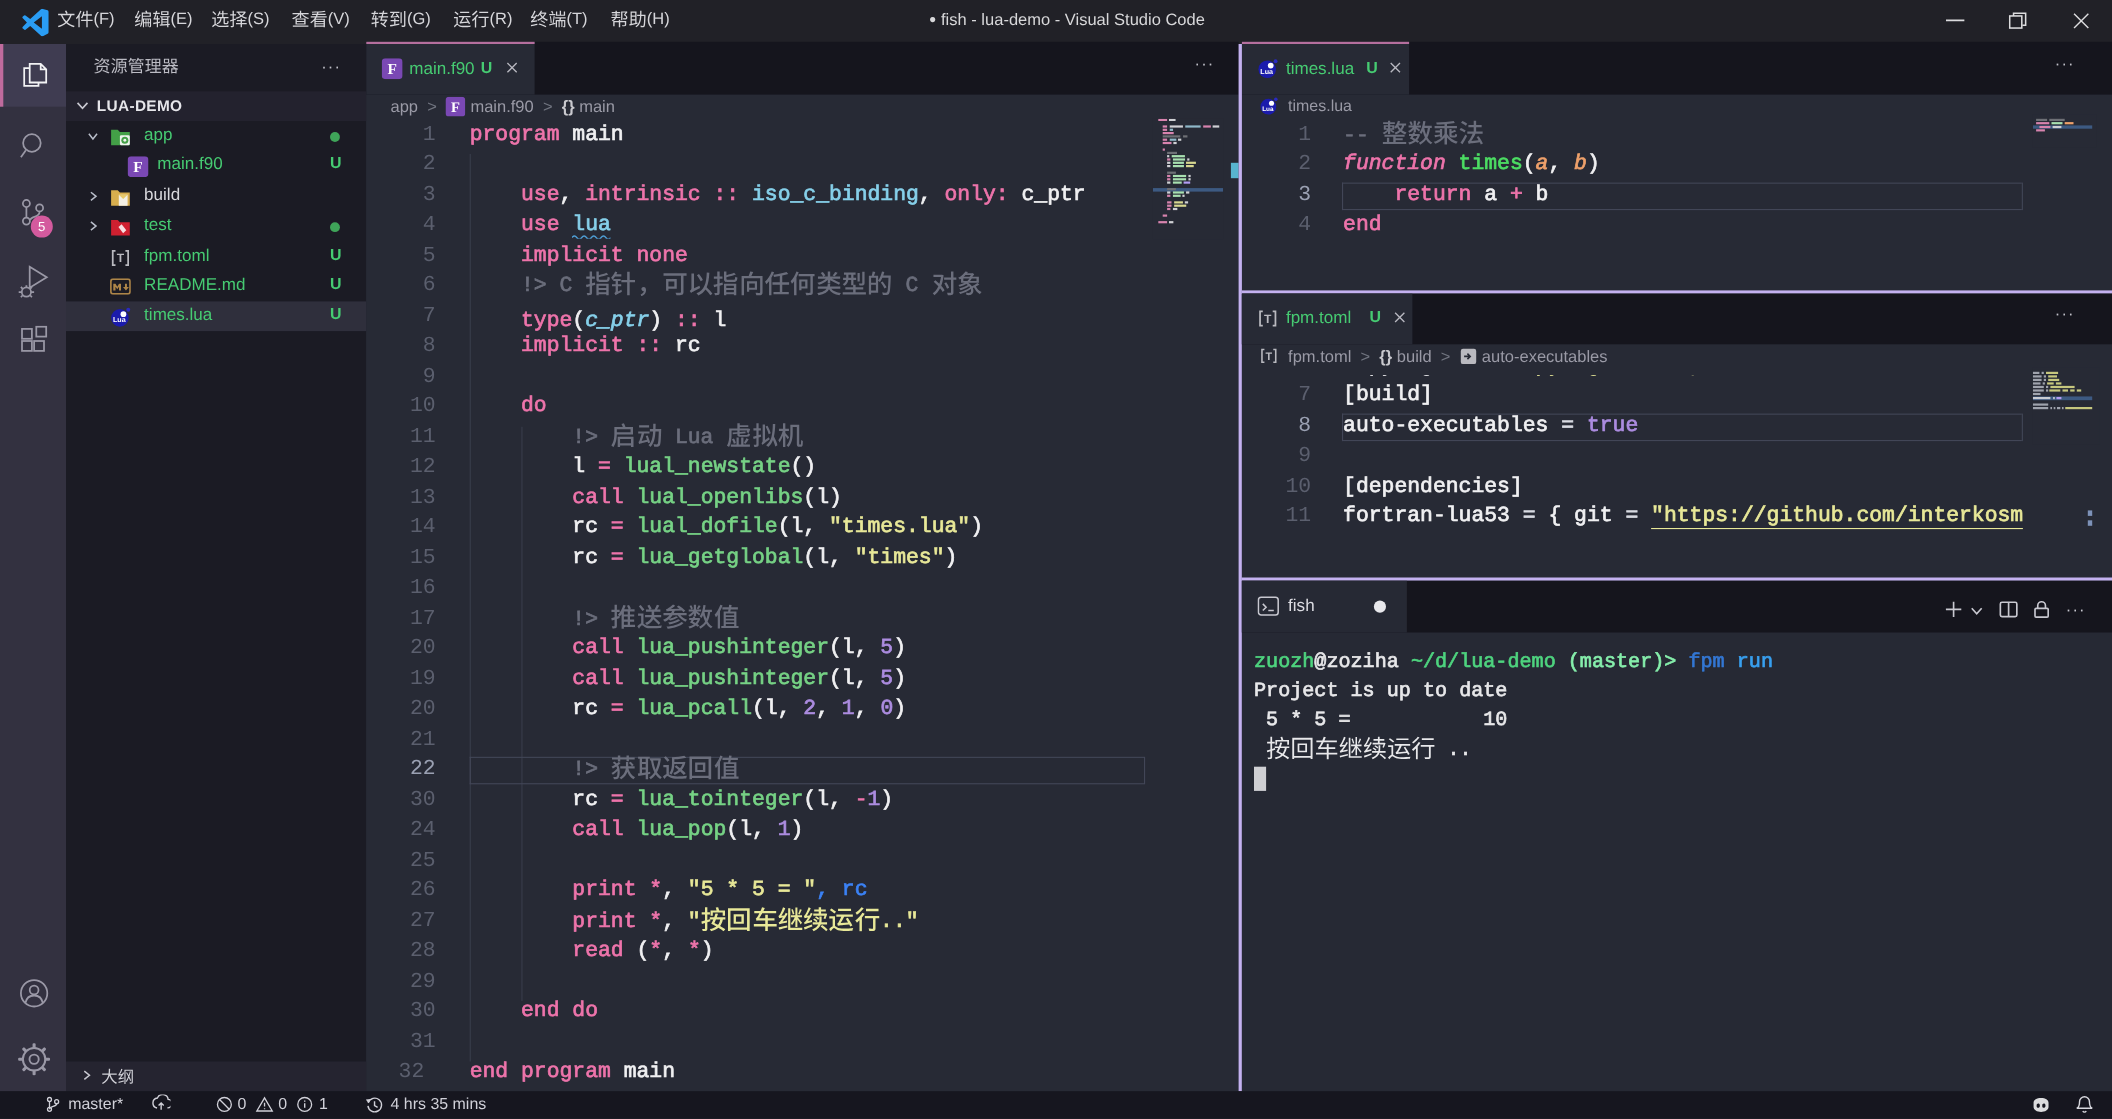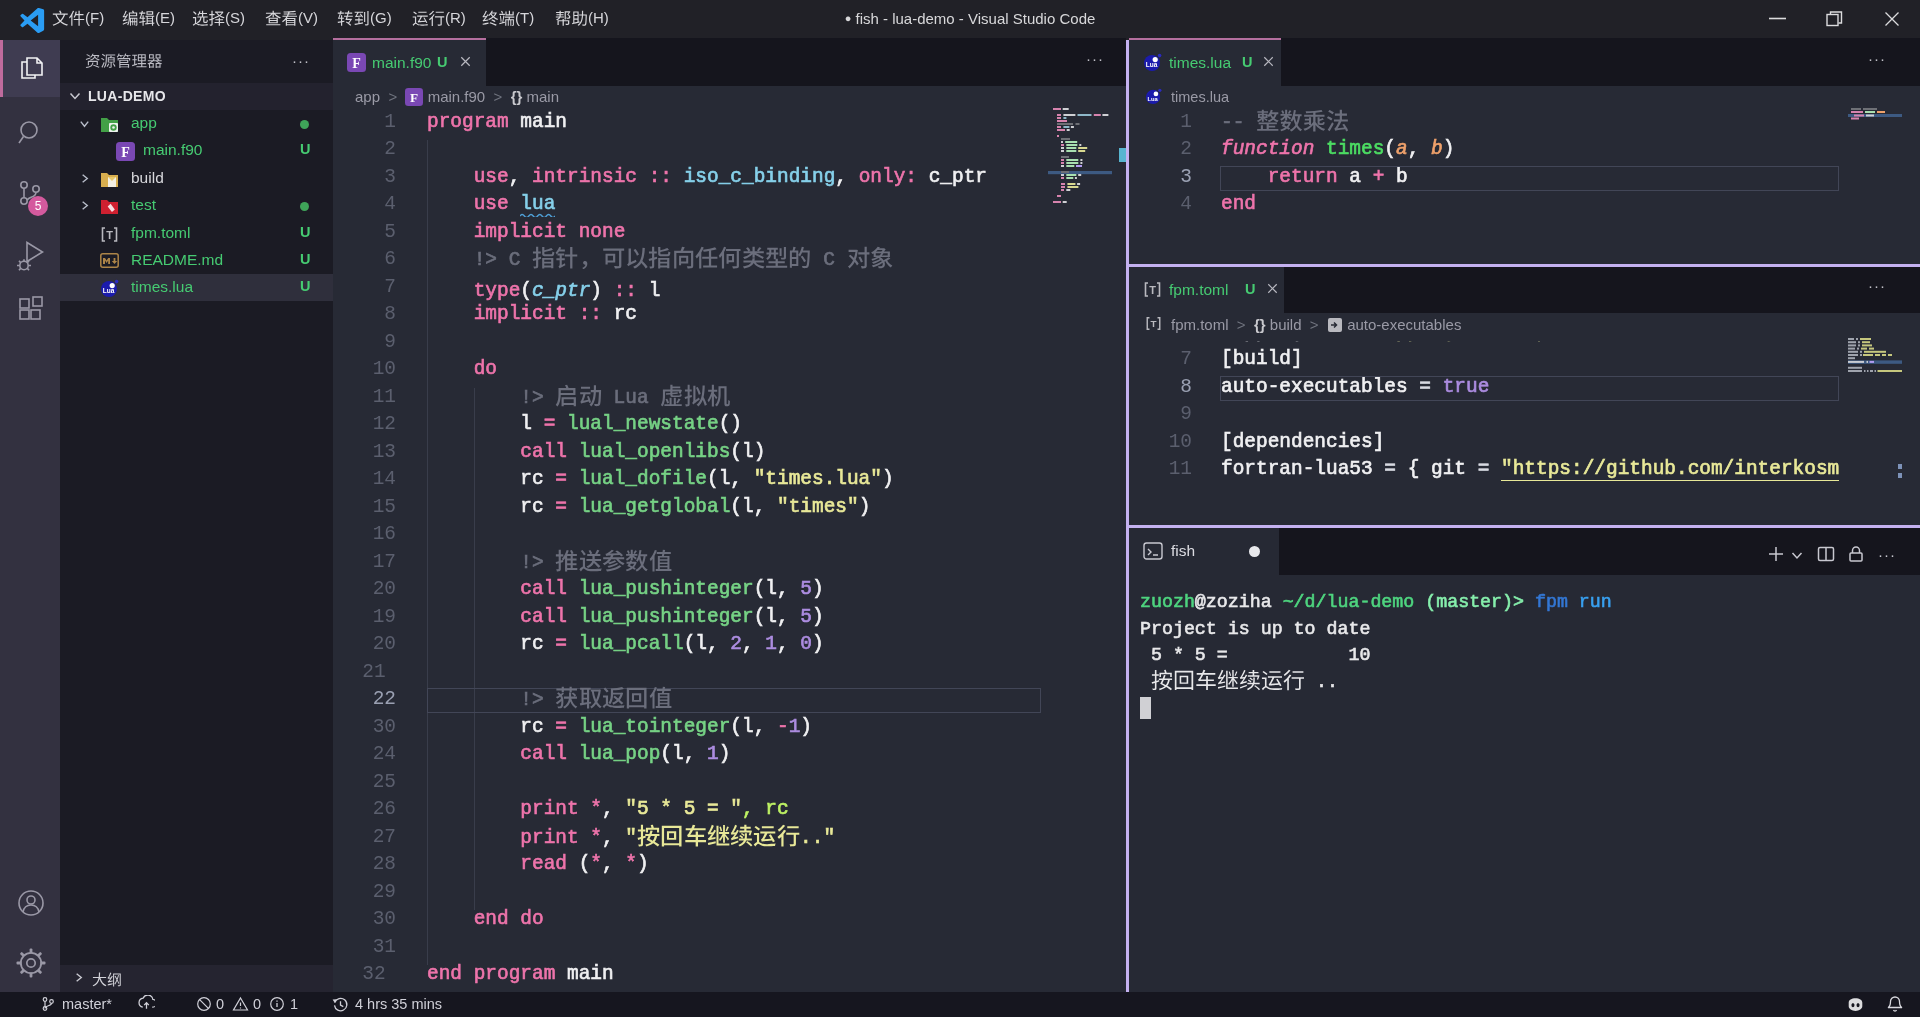--- a/index.html
+++ b/index.html
@@ -320,40 +320,40 @@
       <path transform="scale(1)" d="M435 52.0C418 90.0 387 147.0 363 183.0L424 211.0C451 179.0 483 130.0 514 85.0ZM79 85.0C105 126.0 130 181.0 138 216.0L210 184.0C201 149.0 174 96.0 147 57.0ZM394 630.0C373 674.0 345 713.0 312 746.0C279 729.0 245 713.0 212 698.0L250 630.0ZM97 729.0C144 748.0 197 773.0 246 799.0C185 840.0 113 869.0 35 886.0C51 904.0 69 937.0 78 958.0C169 933.0 253 896.0 323 841.0C355 860.0 383 878.0 405 895.0L462 833.0C440 818.0 413 802.0 384 785.0C436 727.0 476 656.0 501 568.0L450 549.0L435 552.0H288L307 506.0L224 490.0C216 510.0 208 531.0 198 552.0H66V630.0H158C138 667.0 116 701.0 97 729.0ZM246 35.0V218.0H47V294.0H217C168 352.0 97 406.0 32 433.0C50 451.0 71 483.0 82 504.0C138 473.0 198 425.0 246 372.0V478.0H334V353.0C378 386.0 429 427.0 453 450.0L504 383.0C483 369.0 410 323.0 360 294.0H532V218.0H334V35.0ZM621 42.0C598 219.0 553 388.0 474 493.0C494 506.0 530 537.0 544 552.0C566 519.0 587 482.0 605 441.0C626 529.0 652 610.0 686 683.0C631 773.0 555 842.0 450 891.0C467 909.0 492 948.0 501 968.0C600 916.0 675 851.0 732 769.0C780 847.0 840 910.0 914 955.0C928 932.0 955 898.0 976 881.0C896 838.0 833 769.0 783 683.0C834 582.0 866 460.0 887 313.0H953V226.0H675C688 171.0 699 113.0 708 54.0ZM799 313.0C785 416.0 765 505.0 735 583.0C702 501.0 677 410.0 660 313.0Z" fill="#6b6e7c"></path>
     </svg><svg style="vertical-align:-4.5px;width:23.3px;height:23.3px;" viewBox="0 0 1000 1000">
       <path transform="scale(1)" d="M593 37.0C591 66.0 587 99.0 582 133.0H332V215.0H569L553 298.0H380V859.0H288V940.0H962V859.0H878V298.0H639L659 215.0H936V133.0H676L693 41.0ZM465 859.0V788.0H791V859.0ZM465 509.0H791V581.0H465ZM465 441.0V370.0H791V441.0ZM465 647.0H791V720.0H465ZM252 38.0C201 186.0 116 332.0 27 427.0C43 450.0 69 500.0 78 523.0C103 496.0 127 465.0 150 432.0V964.0H238V289.0C277 218.0 311 141.0 339 65.0Z" fill="#6b6e7c"></path>
     </svg></div>
 <div class="abs mono nostroke" style="left:352px;top:576.1px;width:44px;text-align:right;color:#5b5f6e">20</div>
 <div class="abs mono" style="left:427px;top:576.1px;height:27.5px"><span style="color:#ee74ab;">        call</span><span style="color:#f0f0f2;"> </span><span style="color:#76d285;">lua_pushinteger</span><span style="color:#f0f0f2;">(l, </span><span style="color:#ac8ce0;">5</span><span style="color:#f0f0f2;">)</span></div>
 <div class="abs mono nostroke" style="left:352px;top:603.6px;width:44px;text-align:right;color:#5b5f6e">19</div>
 <div class="abs mono" style="left:427px;top:603.6px;height:27.5px"><span style="color:#ee74ab;">        call</span><span style="color:#f0f0f2;"> </span><span style="color:#76d285;">lua_pushinteger</span><span style="color:#f0f0f2;">(l, </span><span style="color:#ac8ce0;">5</span><span style="color:#f0f0f2;">)</span></div>
 <div class="abs mono nostroke" style="left:352px;top:631.1px;width:44px;text-align:right;color:#5b5f6e">20</div>
 <div class="abs mono" style="left:427px;top:631.1px;height:27.5px"><span style="color:#f0f0f2;">        rc </span><span style="color:#ee74ab;">=</span><span style="color:#f0f0f2;"> </span><span style="color:#76d285;">lua_pcall</span><span style="color:#f0f0f2;">(l, </span><span style="color:#ac8ce0;">2</span><span style="color:#f0f0f2;">, </span><span style="color:#ac8ce0;">1</span><span style="color:#f0f0f2;">, </span><span style="color:#ac8ce0;">0</span><span style="color:#f0f0f2;">)</span></div>
-<div class="abs mono nostroke" style="left:352px;top:658.6px;width:44px;text-align:center;color:#5b5f6e">21</div>
+<div class="abs mono nostroke" style="left:352px;top:658.6px;width:44px;text-align:right;color:#5b5f6e">21</div>
 <div class="abs mono nostroke" style="left:352px;top:686.1px;width:44px;text-align:right;color:#9aa0b2">22</div>
 <div class="abs mono" style="left:427px;top:686.1px;height:27.5px"><span style="color:#6b6e7c;">        !&gt; </span><svg style="vertical-align:-4.5px;width:23.3px;height:23.3px;" viewBox="0 0 1000 1000">
       <path transform="scale(1)" d="M713 327.0C760 363.0 814 416.0 839 453.0L906 403.0C881 365.0 825 315.0 777 282.0ZM603 284.0V434.0V456.0H381V544.0H595C577 663.0 520 797.0 349 905.0C373 921.0 403 947.0 419 966.0C555 880.0 624 774.0 659 669.0C708 801.0 784 903.0 897 962.0C910 937.0 937 902.0 958 885.0C825 827.0 742 701.0 700 544.0H942V456.0H691V435.0V284.0ZM625 36.0V111.0H381V36.0H287V111.0H59V196.0H287V272.0H381V196.0H625V264.0H719V196.0H944V111.0H719V36.0ZM315 285.0C297 306.0 274 327.0 248 348.0C222 321.0 189 294.0 149 269.0L87 319.0C126 344.0 157 370.0 182 397.0C136 428.0 86 455.0 36 476.0C54 492.0 79 520.0 92 539.0C138 518.0 184 492.0 228 463.0C242 488.0 251 513.0 258 539.0C209 607.0 114 680.0 34 714.0C54 731.0 78 762.0 90 783.0C150 750.0 218 695.0 272 640.0V667.0C272 764.0 264 831.0 241 859.0C233 869.0 225 874.0 210 875.0C189 878.0 151 878.0 104 875.0C121 899.0 131 931.0 132 958.0C176 960.0 214 959.0 249 952.0C272 949.0 291 938.0 304 922.0C347 874.0 360 785.0 360 672.0C360 582.0 350 494.0 300 413.0C334 386.0 366 357.0 392 327.0Z" fill="#6b6e7c"></path>
     </svg><svg style="vertical-align:-4.5px;width:23.3px;height:23.3px;" viewBox="0 0 1000 1000">
       <path transform="scale(1)" d="M838 234.0C816 368.0 780 487.0 732 588.0C687 484.0 656 364.0 635 234.0ZM508 145.0V234.0H550C579 406.0 619 558.0 680 684.0C623 775.0 555 847.0 478 894.0C499 910.0 525 942.0 539 965.0C611 916.0 675 853.0 730 774.0C778 848.0 836 910.0 907 957.0C922 933.0 951 900.0 972 883.0C895 837.0 833 771.0 784 689.0C859 551.0 912 375.0 937 157.0L878 142.0L862 145.0ZM36 742.0 56 833.0 343 783.0V962.0H436V766.0L523 750.0L518 671.0L436 684.0V165.0H503V80.0H47V165.0H109V732.0ZM199 165.0H343V288.0H199ZM199 370.0H343V499.0H199ZM199 580.0H343V698.0L199 719.0Z" fill="#6b6e7c"></path>
     </svg><svg style="vertical-align:-4.5px;width:23.3px;height:23.3px;" viewBox="0 0 1000 1000">
       <path transform="scale(1)" d="M65 115.0C111 167.0 174 238.0 204 280.0L284 223.0C252 182.0 187 114.0 140 66.0ZM260 403.0H44V492.0H165V761.0C124 777.0 75 814.0 26 864.0L91 955.0C130 898.0 173 838.0 204 838.0C227 838.0 262 868.0 309 892.0C383 930.0 471 941.0 594 941.0C696 941.0 867 935.0 938 930.0C941 903.0 956 856.0 967 830.0C866 843.0 710 851.0 598 851.0C486 851.0 394 845.0 326 810.0C298 796.0 278 782.0 260 771.0ZM485 473.0C531 512.0 584 556.0 635 601.0C575 656.0 506 697.0 432 722.0C450 741.0 474 777.0 485 800.0C566 767.0 640 722.0 704 662.0C760 713.0 810 761.0 844 798.0L916 732.0C879 694.0 825 646.0 766 596.0C829 517.0 878 420.0 907 302.0L848 282.0L831 285.0H475V186.0C637 178.0 814 159.0 942 124.0L863 48.0C751 79.0 553 98.0 381 106.0V326.0C381 449.0 371 614.0 276 730.0C298 741.0 340 768.0 356 784.0C448 670.0 471 502.0 474 370.0H792C769 432.0 736 489.0 696 537.0L551 419.0Z" fill="#6b6e7c"></path>
     </svg><svg style="vertical-align:-4.5px;width:23.3px;height:23.3px;" viewBox="0 0 1000 1000">
       <path transform="scale(1)" d="M388 393.0H602V598.0H388ZM298 309.0V681.0H696V309.0ZM77 73.0V963.0H175V910.0H821V963.0H924V73.0ZM175 821.0V170.0H821V821.0Z" fill="#6b6e7c"></path>
     </svg><svg style="vertical-align:-4.5px;width:23.3px;height:23.3px;" viewBox="0 0 1000 1000">
       <path transform="scale(1)" d="M593 37.0C591 66.0 587 99.0 582 133.0H332V215.0H569L553 298.0H380V859.0H288V940.0H962V859.0H878V298.0H639L659 215.0H936V133.0H676L693 41.0ZM465 859.0V788.0H791V859.0ZM465 509.0H791V581.0H465ZM465 441.0V370.0H791V441.0ZM465 647.0H791V720.0H465ZM252 38.0C201 186.0 116 332.0 27 427.0C43 450.0 69 500.0 78 523.0C103 496.0 127 465.0 150 432.0V964.0H238V289.0C277 218.0 311 141.0 339 65.0Z" fill="#6b6e7c"></path>
     </svg></div>
 <div class="abs mono nostroke" style="left:352px;top:713.6px;width:44px;text-align:right;color:#5b5f6e">30</div>
 <div class="abs mono" style="left:427px;top:713.6px;height:27.5px"><span style="color:#f0f0f2;">        rc </span><span style="color:#ee74ab;">=</span><span style="color:#f0f0f2;"> </span><span style="color:#76d285;">lua_tointeger</span><span style="color:#f0f0f2;">(l, </span><span style="color:#ee74ab;">-</span><span style="color:#ac8ce0;">1</span><span style="color:#f0f0f2;">)</span></div>
 <div class="abs mono nostroke" style="left:352px;top:741.1px;width:44px;text-align:right;color:#5b5f6e">24</div>
 <div class="abs mono" style="left:427px;top:741.1px;height:27.5px"><span style="color:#ee74ab;">        call</span><span style="color:#f0f0f2;"> </span><span style="color:#76d285;">lua_pop</span><span style="color:#f0f0f2;">(l, </span><span style="color:#ac8ce0;">1</span><span style="color:#f0f0f2;">)</span></div>
 <div class="abs mono nostroke" style="left:352px;top:768.6px;width:44px;text-align:right;color:#5b5f6e">25</div>
 <div class="abs mono nostroke" style="left:352px;top:796.1px;width:44px;text-align:right;color:#5b5f6e">26</div>
-<div class="abs mono" style="left:427px;top:796.1px;height:27.5px"><span style="color:#ee74ab;">        print</span><span style="color:#f0f0f2;"> </span><span style="color:#ee74ab;">*</span><span style="color:#f0f0f2;">, </span><span style="color:#e8e898;">"5 * 5 = "</span><span style="color:#bef264;margin-top:18px;">, rc</span></div>
+<div class="abs mono" style="left:427px;top:796.1px;height:27.5px"><span style="color:#ee74ab;">        print</span><span style="color:#f0f0f2;"> </span><span style="color:#ee74ab;">*</span><span style="color:#f0f0f2;">, </span><span style="color:#e8e898;">"5 * 5 = "</span><span style="color:#3b82f6;margin-top:18px;">, rc</span></div>
 <div class="abs mono nostroke" style="left:352px;top:823.6px;width:44px;text-align:right;color:#5b5f6e">27</div>
 <div class="abs mono" style="left:427px;top:823.6px;height:27.5px"><span style="color:#ee74ab;">        print</span><span style="color:#f0f0f2;"> </span><span style="color:#ee74ab;">*</span><span style="color:#f0f0f2;">, </span><span style="color:#e8e898;">"</span><svg style="vertical-align:-4.5px;width:23.3px;height:23.3px;" viewBox="0 0 1000 1000">
       <path transform="scale(1)" d="M762 512.0C747 596.0 719 664.0 676 718.0C629 692.0 581 667.0 536 644.0C556 604.0 576 559.0 595 512.0ZM167 36.0V232.0H39V320.0H167V553.0C114 568.0 66 581.0 26 591.0L47 683.0L167 647.0V860.0C167 875.0 162 879.0 149 879.0C136 880.0 94 880.0 52 878.0C63 903.0 76 941.0 79 964.0C147 964.0 190 962.0 220 947.0C249 933.0 259 909.0 259 861.0V619.0L378 582.0L368 512.0H493C466 573.0 438 631.0 412 676.0C474 707.0 542 744.0 609 782.0C545 830.0 461 863.0 354 884.0C371 904.0 393 945.0 400 966.0C524 936.0 620 893.0 693 831.0C773 880.0 845 927.0 892 966.0L960 893.0C910 855.0 837 809.0 758 763.0C809 698.0 843 616.0 865 512.0H963V427.0H629C646 381.0 662 335.0 674 291.0L577 278.0C564 325.0 547 376.0 528 427.0H353V500.0L259 527.0V320.0H361V232.0H259V36.0ZM384 159.0V361.0H472V242.0H858V361.0H949V159.0H721C711 119.0 696 70.0 682 30.0L587 46.0C598 80.0 610 122.0 619 159.0Z" fill="#e8e898"></path>
     </svg><svg style="vertical-align:-4.5px;width:23.3px;height:23.3px;" viewBox="0 0 1000 1000">
       <path transform="scale(1)" d="M388 393.0H602V598.0H388ZM298 309.0V681.0H696V309.0ZM77 73.0V963.0H175V910.0H821V963.0H924V73.0ZM175 821.0V170.0H821V821.0Z" fill="#e8e898"></path>
     </svg><svg style="vertical-align:-4.5px;width:23.3px;height:23.3px;" viewBox="0 0 1000 1000">
       <path transform="scale(1)" d="M167 570.0C176 561.0 220 555.0 278 555.0H501V689.0H56V782.0H501V964.0H602V782.0H947V689.0H602V555.0H862V465.0H602V322.0H501V465.0H267C306 408.0 346 342.0 384 271.0H928V179.0H431C450 139.0 468 99.0 484 58.0L375 29.0C359 79.0 338 131.0 317 179.0H73V271.0H273C244 329.0 218 375.0 204 394.0C176 438.0 156 466.0 131 473.0C144 500.0 161 550.0 167 570.0Z" fill="#e8e898"></path>
     </svg><svg style="vertical-align:-4.5px;width:23.3px;height:23.3px;" viewBox="0 0 1000 1000">
       <path transform="scale(1)" d="M37 815.0 54 903.0C145 880.0 265 850.0 379 821.0L371 743.0C247 771.0 121 799.0 37 815.0ZM863 107.0C849 163.0 820 243.0 797 294.0L853 313.0C879 265.0 911 191.0 939 127.0ZM530 125.0C552 184.0 576 261.0 586 312.0L651 293.0C641 243.0 615 167.0 592 109.0ZM407 74.0V918.0H960V834.0H493V74.0ZM59 461.0C74 453.0 98 448.0 203 434.0C165 492.0 130 537.0 113 556.0C83 592.0 60 617.0 37 621.0C47 644.0 61 686.0 66 703.0C88 690.0 124 680.0 366 632.0C365 613.0 365 577.0 368 553.0L190 585.0C262 498.0 331 394.0 390 291.0L314 245.0C296 282.0 276 318.0 254 354.0L146 364.0C202 279.0 257 172.0 295 72.0L207 31.0C173 151.0 106 280.0 84 312.0C64 346.0 47 369.0 28 374.0C40 398.0 54 443.0 59 461.0ZM690 44.0V348.0H517V428.0H665C628 513.0 572 603.0 516 654.0C530 675.0 549 710.0 556 733.0C605 684.0 653 606.0 690 523.0V803.0H769V515.0C814 578.0 870 660.0 892 704.0L950 641.0C926 607.0 823 479.0 778 428.0H950V348.0H769V44.0Z" fill="#e8e898"></path>
     </svg><svg style="vertical-align:-4.5px;width:23.3px;height:23.3px;" viewBox="0 0 1000 1000">

